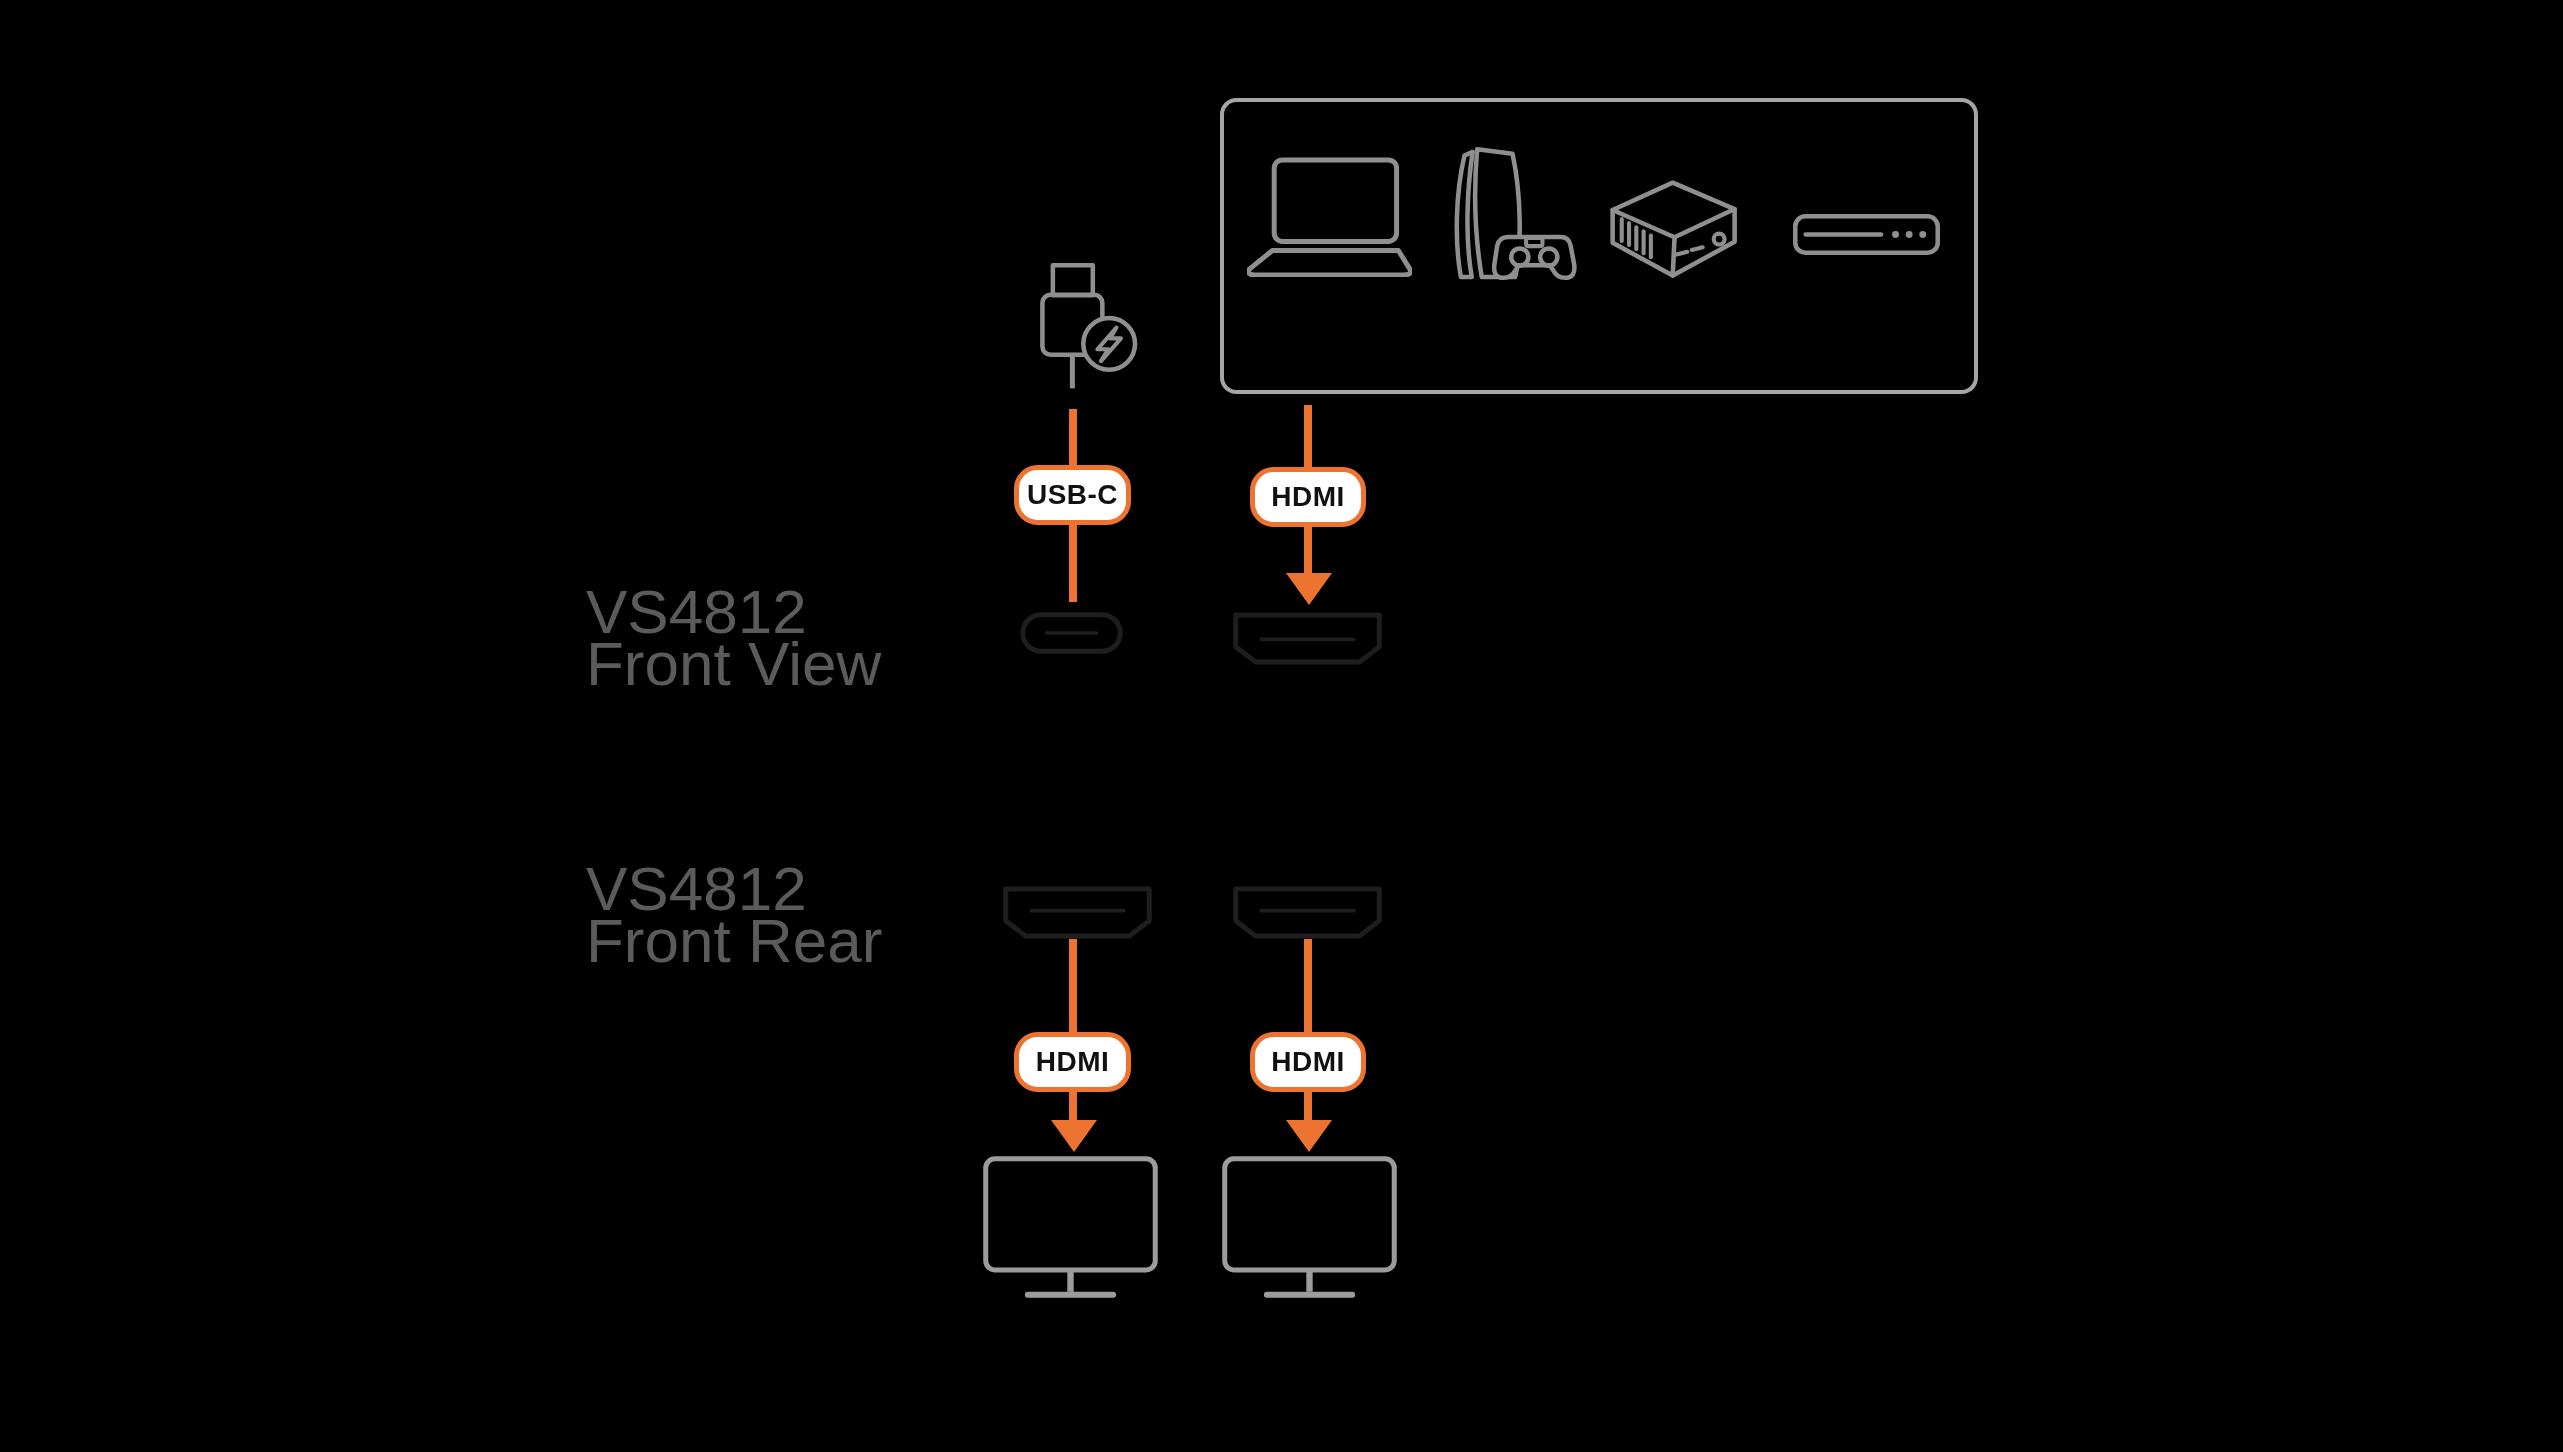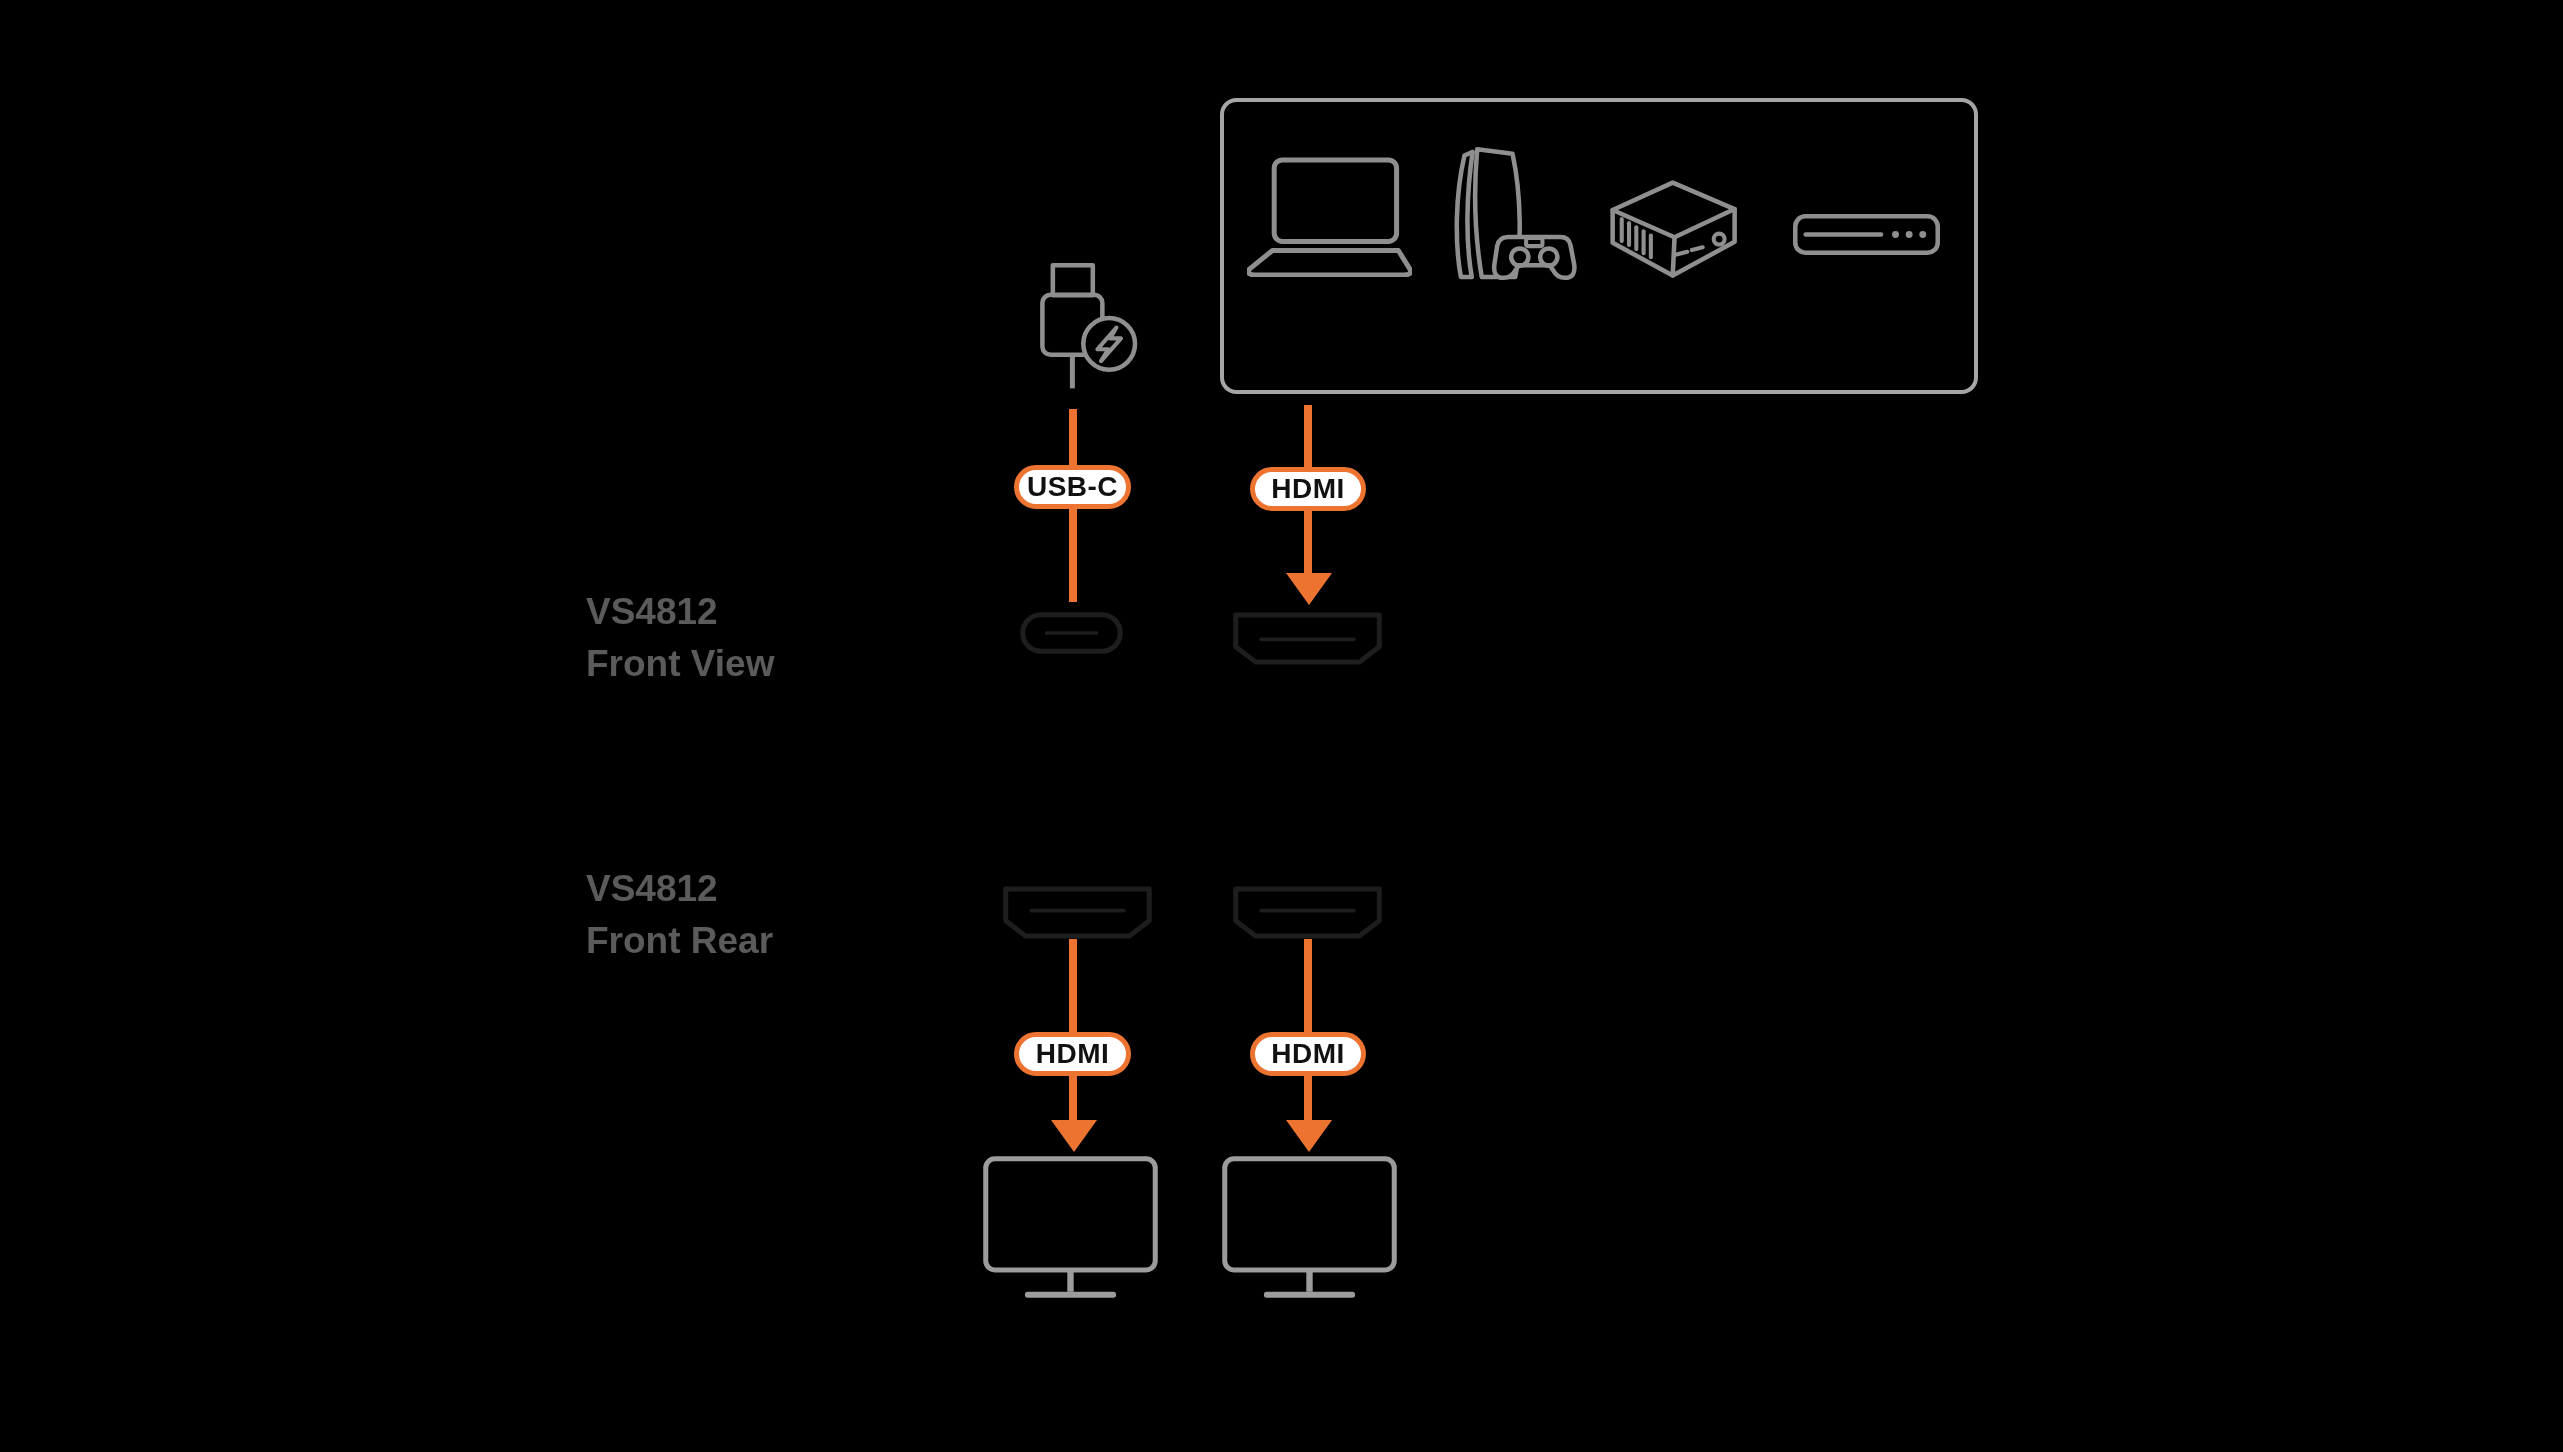--- a/index.html
+++ b/index.html
@@ -22,33 +22,33 @@
   .oline{position:absolute;width:8.2px;background:var(--accent-orange,#ec7430);}
   .ohead{
     position:absolute;width:0;height:0;
     border-left:23px solid transparent;
     border-right:23px solid transparent;
     border-top:32px solid var(--accent-orange,#ec7430);
   }
   
   .pill{
     position:absolute;box-sizing:border-box;
-    height:44px;
+    height:60px;
     display:flex;align-items:center;justify-content:center;
     background:var(--pill-bg,#fff);
     border:5.5px solid var(--accent-orange,#ec7430);
     border-radius:23.6px;
     font-size:28px;font-weight:bold;letter-spacing:0.5px;
     color:var(--pill-text,#111);
   }
   
   .view-title{
     position:absolute;
     color:var(--title-gray,#5b5b5b);
-    font-size:37px;font-weight:bold;line-height:52px;
+    font-size:62px;font-weight:normal;line-height:52px;
     white-space:nowrap;
   }
   
   .port-icon{position:absolute;color:var(--port-outline-dark,#1e1e1e);}
   .monitor-icon{position:absolute;color:var(--monitor-gray,#9c9c9c);}
   .adapter-icon{position:absolute;color:var(--device-icon-gray,#8f8f8f);}
 </style>
 </head>
 <body>
 

